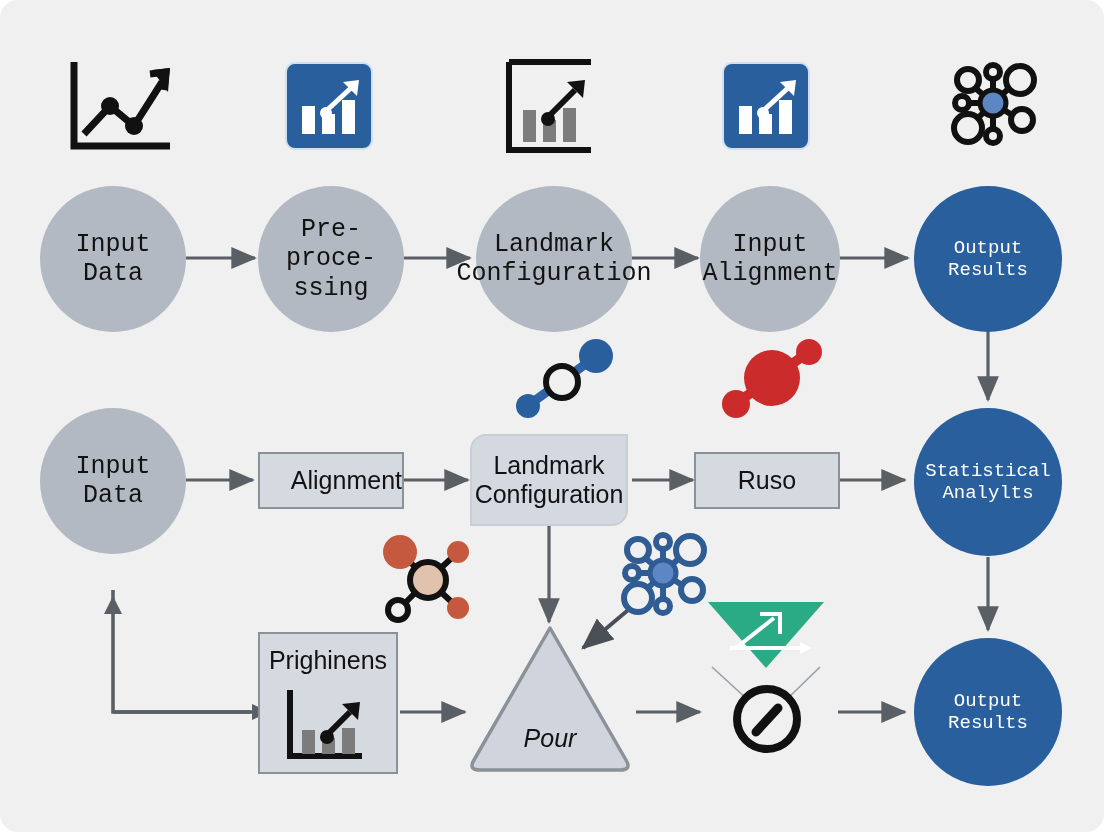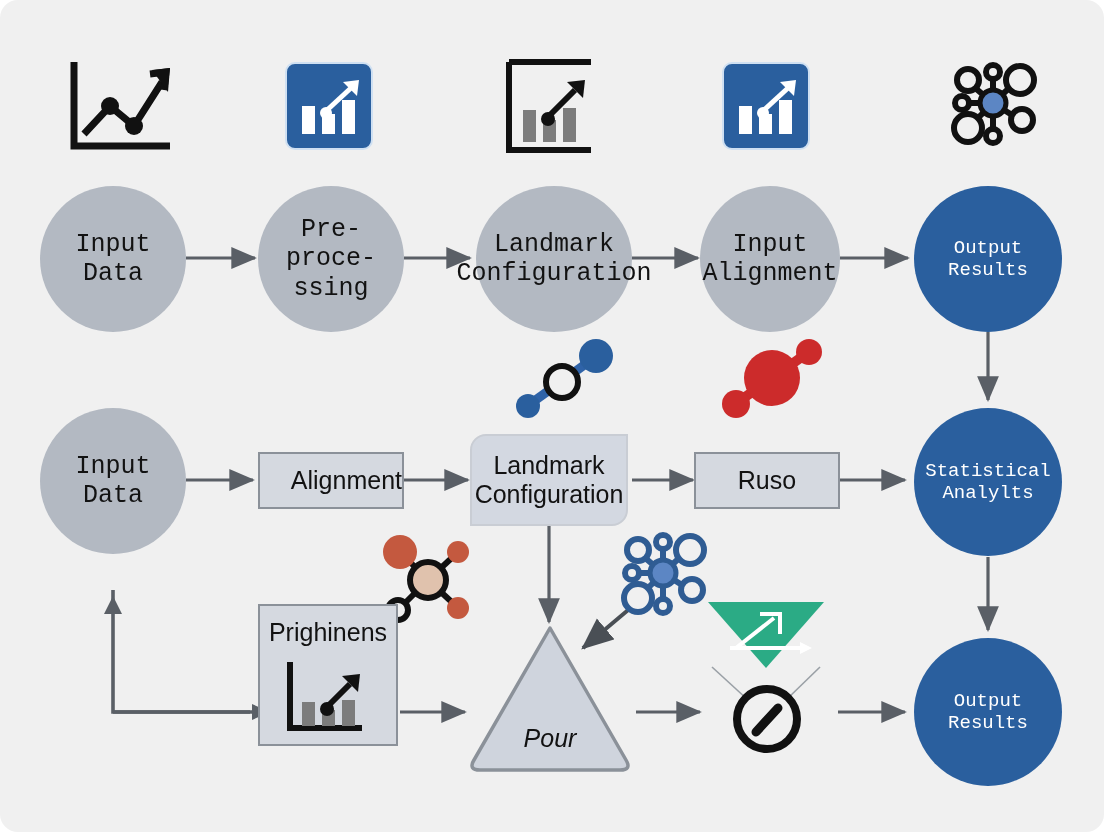--- a/index.html
+++ b/index.html
@@ -302,21 +302,21 @@
       <circle cx="45" cy="14" r="7" fill="#f0f0f0" stroke="#2f5c93" stroke-width="6"></circle>
       <circle cx="72" cy="22" r="14" fill="#f0f0f0" stroke="#2f5c93" stroke-width="6"></circle>
       <circle cx="14" cy="45" r="7" fill="#f0f0f0" stroke="#2f5c93" stroke-width="6"></circle>
       <circle cx="74" cy="62" r="11" fill="#f0f0f0" stroke="#2f5c93" stroke-width="6"></circle>
       <circle cx="20" cy="70" r="14" fill="#f0f0f0" stroke="#2f5c93" stroke-width="6"></circle>
       <circle cx="45" cy="78" r="7" fill="#f0f0f0" stroke="#2f5c93" stroke-width="6"></circle>
       <circle cx="45" cy="45" r="13" fill="#5c86c4" stroke="#2f5c93" stroke-width="5"></circle>
     </svg>
   </div>
 
-  <div class="box stacked" style="left:258px;top:604px;width:140px;height:142px;">
+  <div class="box stacked" style="left:258px;top:632px;width:140px;height:142px;">
     <span>Prighinens</span>
     <span class="abs" style="left:24px;top:52px;">
       <svg width="84" height="80" viewBox="0 0 84 80">
         <path d="M6,4 L6,70 L78,70" fill="none" stroke="#111" stroke-width="6"></path>
         <rect x="18" y="44" width="13" height="24" fill="#7c7c7c"></rect>
         <rect x="38" y="52" width="13" height="16" fill="#7c7c7c"></rect>
         <rect x="58" y="42" width="13" height="26" fill="#7c7c7c"></rect>
         <path d="M42,50 L66,26" stroke="#111" stroke-width="6"></path>
         <polygon points="58,18 76,16 74,34" fill="#111"></polygon>
         <circle cx="43" cy="51" r="7" fill="#111"></circle>

